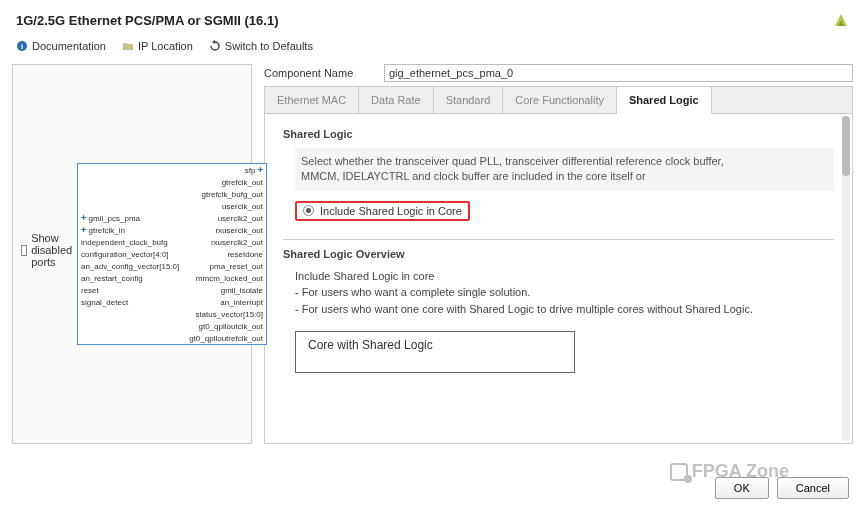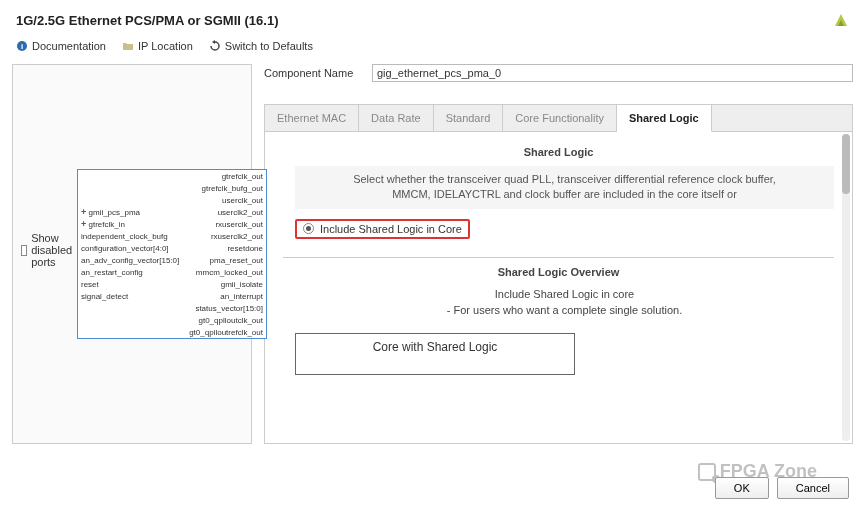--- a/index.html
+++ b/index.html
@@ -14,44 +14,44 @@
 .left-panel { width: 240px; border: 1px solid #ccc; background: #fafafa; padding: 8px; display: flex; flex-direction: row; }
 .checkbox-row { display: flex; align-items: center; gap: 4px; margin-bottom: 8px; }
 .checkbox { width: 11px; height: 11px; border: 1px solid #888; background: #fff; }
 .block-diagram { flex: 1; display: flex; align-items: center; justify-content: center; position: relative; }
 .ip-block { border: 1px solid #4a90d9; background: #fff; width: 190px; position: relative; }
 .port-row { display: flex; justify-content: space-between; align-items: center; height: 12px; font-size: 8px; padding: 0 3px; }
 .port-left { text-align: right; color: #333; }
 .port-right { text-align: right; color: #333; }
 .port-plus { color: #269; font-weight: bold; font-size: 9px; }
 .right-panel { flex: 1; display: flex; flex-direction: column; }
-.compname-row { display: flex; align-items: center; gap: 8px; margin-bottom: 22px; }
+.compname-row { display: flex; align-items: center; gap: 20px; margin-bottom: 4px; }
 .compname-label { width: 100px; }
 .compname-input { flex: 1; border: 1px solid #bbb; padding: 2px 4px; font-size: 11px; color: #333; background: #fff; }
-.tabs-container { border: 1px solid #ccc; flex: 1; display: flex; flex-direction: column; background: #fff; text-align: center; }
+.tabs-container { border: 1px solid #ccc; flex: 1; display: flex; flex-direction: column; background: #fff; }
 .tabs { display: flex; background: #eee; border-bottom: 1px solid #ccc; }
 .tab { padding: 7px 12px; font-size: 11px; color: #888; border-right: 1px solid #ccc; cursor: pointer; }
 .tab.active { background: #fff; color: #222; font-weight: bold; border-bottom: 1px solid #fff; margin-bottom: -1px; }
 .tab-content { padding: 14px 18px; overflow-y: auto; position: relative; flex: 1; }
 .section-title { font-weight: bold; color: #444; margin-bottom: 8px; font-size: 11px; }
 .section-body { padding-left: 12px; margin-bottom: 18px; }
 .desc { color: #555; line-height: 1.4; margin-bottom: 10px; background: #f5f5f5; padding: 6px; }
 .radio-row { display: flex; align-items: center; gap: 6px; margin: 5px 0; padding: 2px 0; }
 .radio-row.highlighted { border: 2px solid #d33; padding: 2px 6px; width: fit-content; border-radius: 2px; }
 .radio { width: 11px; height: 11px; border: 1px solid #888; border-radius: 50%; display: flex; align-items: center; justify-content: center; }
 .radio.checked::after { content: ''; width: 5px; height: 5px; background: #555; border-radius: 50%; }
 .overview-list { color: #444; line-height: 1.5; padding-left: 12px; }
 .diagram-box { border: 1px solid #666; padding: 6px 12px 14px; width: 280px; margin: 14px 0 0 12px; }
 .diagram-title { font-size: 12px; color: #333; margin-bottom: 6px; }
 .hr { border: none; border-top: 1px solid #ccc; margin: 8px 0; }
 .scrollbar { position: absolute; right: 2px; top: 2px; bottom: 2px; width: 8px; background: #eee; border-radius: 4px; }
 .scrollthumb { width: 8px; height: 60px; background: #bbb; border-radius: 4px; }
 .footer { position: absolute; bottom: 8px; right: 16px; display: flex; gap: 8px; }
 .btn { border: 1px solid #999; background: linear-gradient(#fff,#eee); padding: 4px 18px; font-size: 11px; cursor: pointer; border-radius: 2px; }
-.watermark { position: absolute; right: 48px; bottom: 25px; font-size: 18px; color: #999; font-weight: bold; opacity: 0.6; pointer-events: none; }
+.watermark { position: absolute; right: 76px; bottom: 25px; font-size: 18px; color: #999; font-weight: bold; opacity: 0.6; pointer-events: none; }
 .wmicon { display: inline-block; width: 18px; height: 18px; border: 2px solid #999; border-radius: 3px; vertical-align: middle; position: relative; margin-right: 4px;}
 .wmicon::after { content:''; position:absolute; right:-6px; bottom:-4px; width:8px; height:8px; background:#999; border-radius:50%;}
 </style>
 </head>
 <body>
 
 <div class="header">
   <div class="title">1G/2.5G Ethernet PCS/PMA or SGMII (16.1)</div>
   <svg class="logo" viewBox="0 0 16 16">
       <path d="M2 14 L8 2 L14 14 Z" fill="#b5c843"></path>
@@ -83,20 +83,24 @@
 </div>
 
 <div class="main">
   <div class="left-panel">
     <div class="checkbox-row">
       <div class="checkbox"></div>
       <span>Show disabled ports</span>
     </div>
     <div class="block-diagram">
       <div class="ip-block">
+        <div class="port-row">
+            <span></span>
+            <span class="port-right"><span>sfp</span> <span class="port-plus">+</span></span>
+          </div>
         <div class="port-row">
             <span></span>
             <span class="port-right">gtrefclk_out</span>
           </div>
         <div class="port-row">
             <span></span>
             <span class="port-right">gtrefclk_bufg_out</span>
           </div>
         <div class="port-row">
             <span></span>
@@ -173,20 +177,21 @@
           <div class="radio-row highlighted">
             <div class="radio checked"></div>
             <span>Include Shared Logic in Core</span>
           </div>
         </div>
         <hr class="hr">
         <div class="section-title">Shared Logic Overview</div>
         <div class="overview-list">
           <div>Include Shared Logic in core</div>
           <div>- For users who want a complete single solution.</div>
+          <div>- For users who want one core with Shared Logic to drive multiple cores without Shared Logic.</div>
         </div>
         <div class="diagram-box">
           <div class="diagram-title">Core with Shared Logic</div>
         </div>
         <div class="scrollbar">
             <div class="scrollthumb"></div>
           </div>
       </div>
     </div>
   </div>

